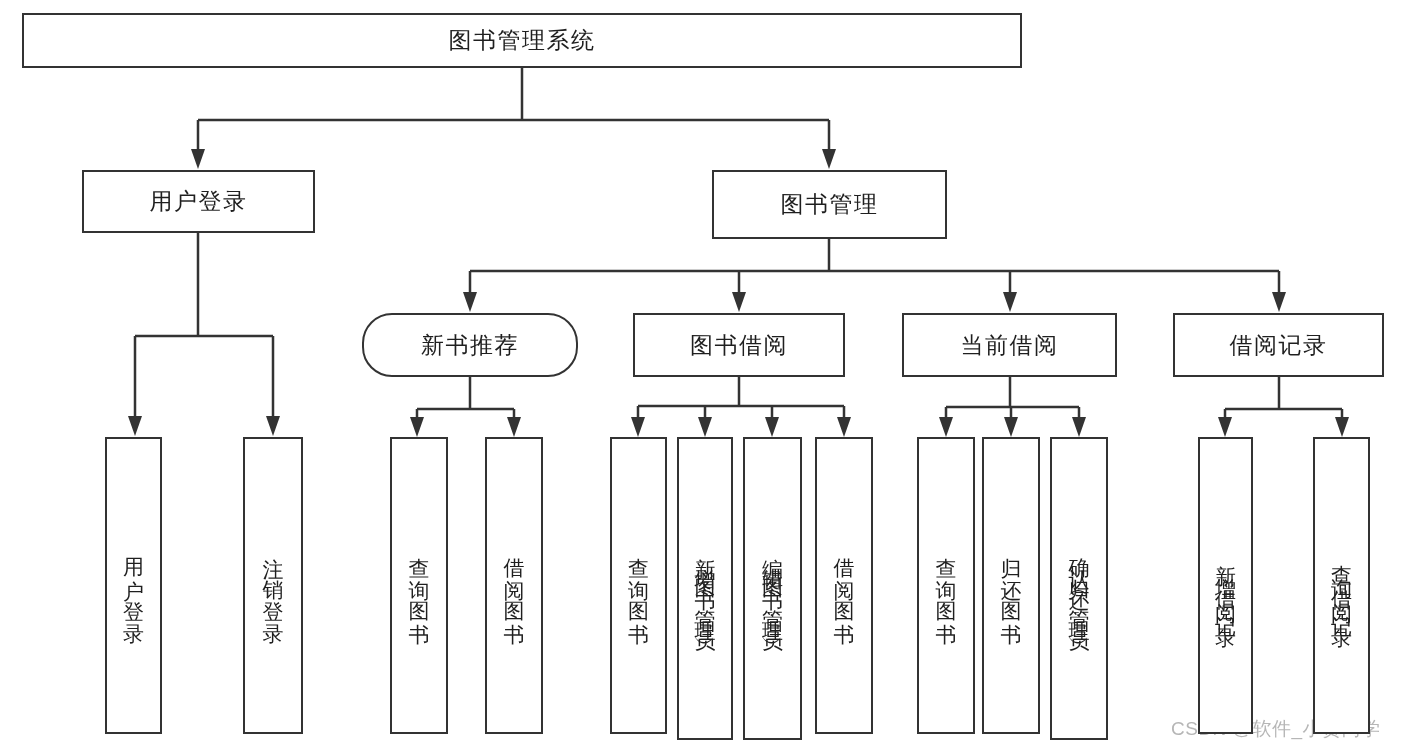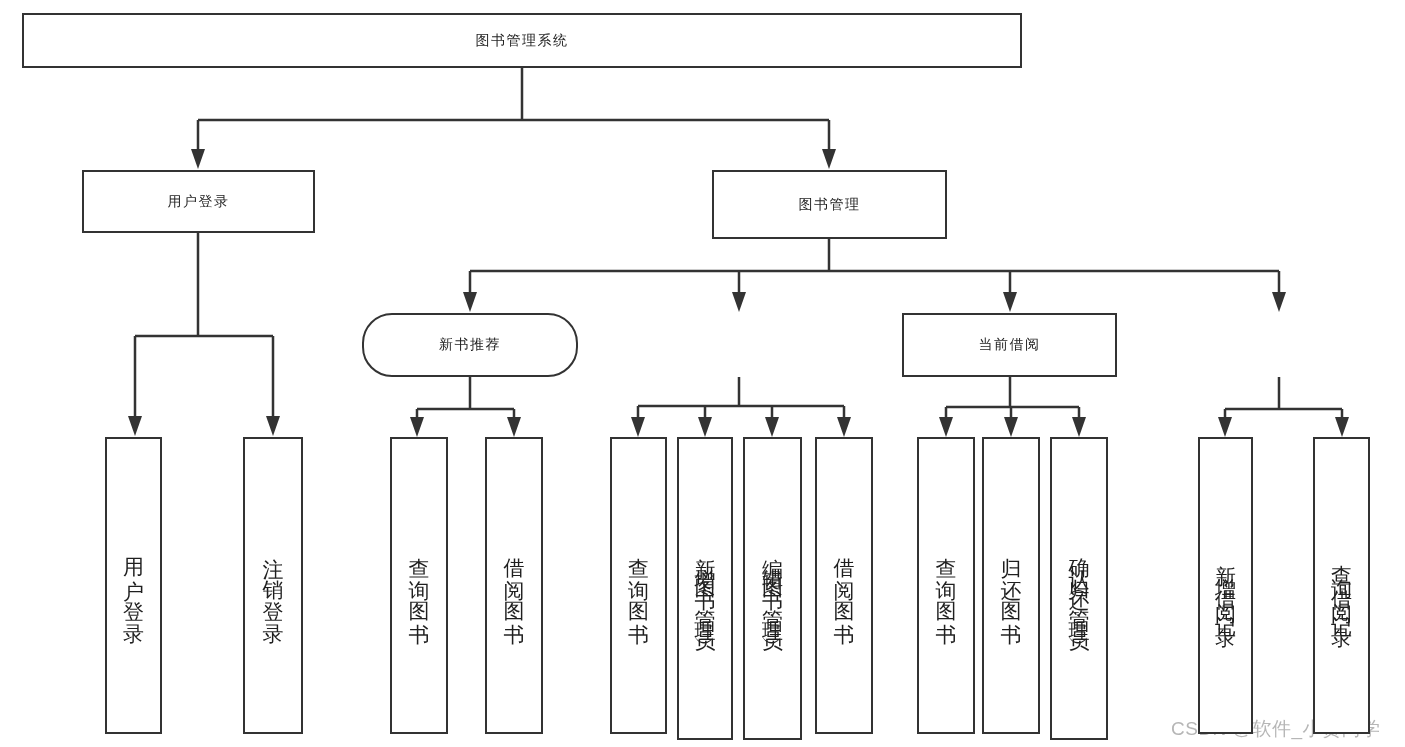--- a/index.html
+++ b/index.html
@@ -7,21 +7,21 @@
     position:relative;width:1405px;height:747px;background:#ffffff;overflow:hidden;
     font-family:"Liberation Sans", sans-serif;
   }
   .node{
     position:absolute;box-sizing:border-box;
     border:2px solid #333333;background:#ffffff;
     display:flex;align-items:center;justify-content:center;
     z-index:2;
   }
   .hlbl{
-    font-size:14px;color:#1f1f1f;letter-spacing:1.5px;white-space:nowrap;
+    font-size:23px;color:#1f1f1f;letter-spacing:1.5px;white-space:nowrap;
   }
   .vlbl{
     writing-mode:vertical-rl;text-orientation:mixed;
     font-size:21px;color:#1f1f1f;line-height:1.15;white-space:nowrap;
   }
   .vt4{letter-spacing:1.05em;}
   .vt6{letter-spacing:0.6em;}
   .vt9{letter-spacing:0.5em;}
   .connectors{position:absolute;left:0;top:0;z-index:1;}
   .watermark{
@@ -76,22 +76,28 @@
   <div class="node" style="left:82px;top:170px;width:233px;height:63px;">
     <span class="hlbl">用户登录</span>
   </div>
   <div class="node" style="left:712px;top:170px;width:235px;height:69px;">
     <span class="hlbl">图书管理</span>
   </div>
 
   <div class="node" style="left:362px;top:313px;width:216px;height:64px;border-radius:30px;">
     <span class="hlbl">新书推荐</span>
   </div>
+  <div class="node" style="left:633px;top:313px;width:212px;height:64px;">
+    <span class="hlbl">图书借阅</span>
+  </div>
   <div class="node" style="left:902px;top:313px;width:215px;height:64px;text-align:right;">
     <span class="hlbl">当前借阅</span>
+  </div>
+  <div class="node" style="left:1173px;top:313px;width:211px;height:64px;">
+    <span class="hlbl">借阅记录</span>
   </div>
 
   <div class="node" style="left:105px;top:437px;width:57px;height:297px;">
     <span class="vlbl vt4">用户登录</span>
   </div>
   <div class="node" style="left:243px;top:437px;width:60px;height:297px;">
     <span class="vlbl vt4">注销登录</span>
   </div>
 
   <div class="node" style="left:390px;top:437px;width:58px;height:297px;">

